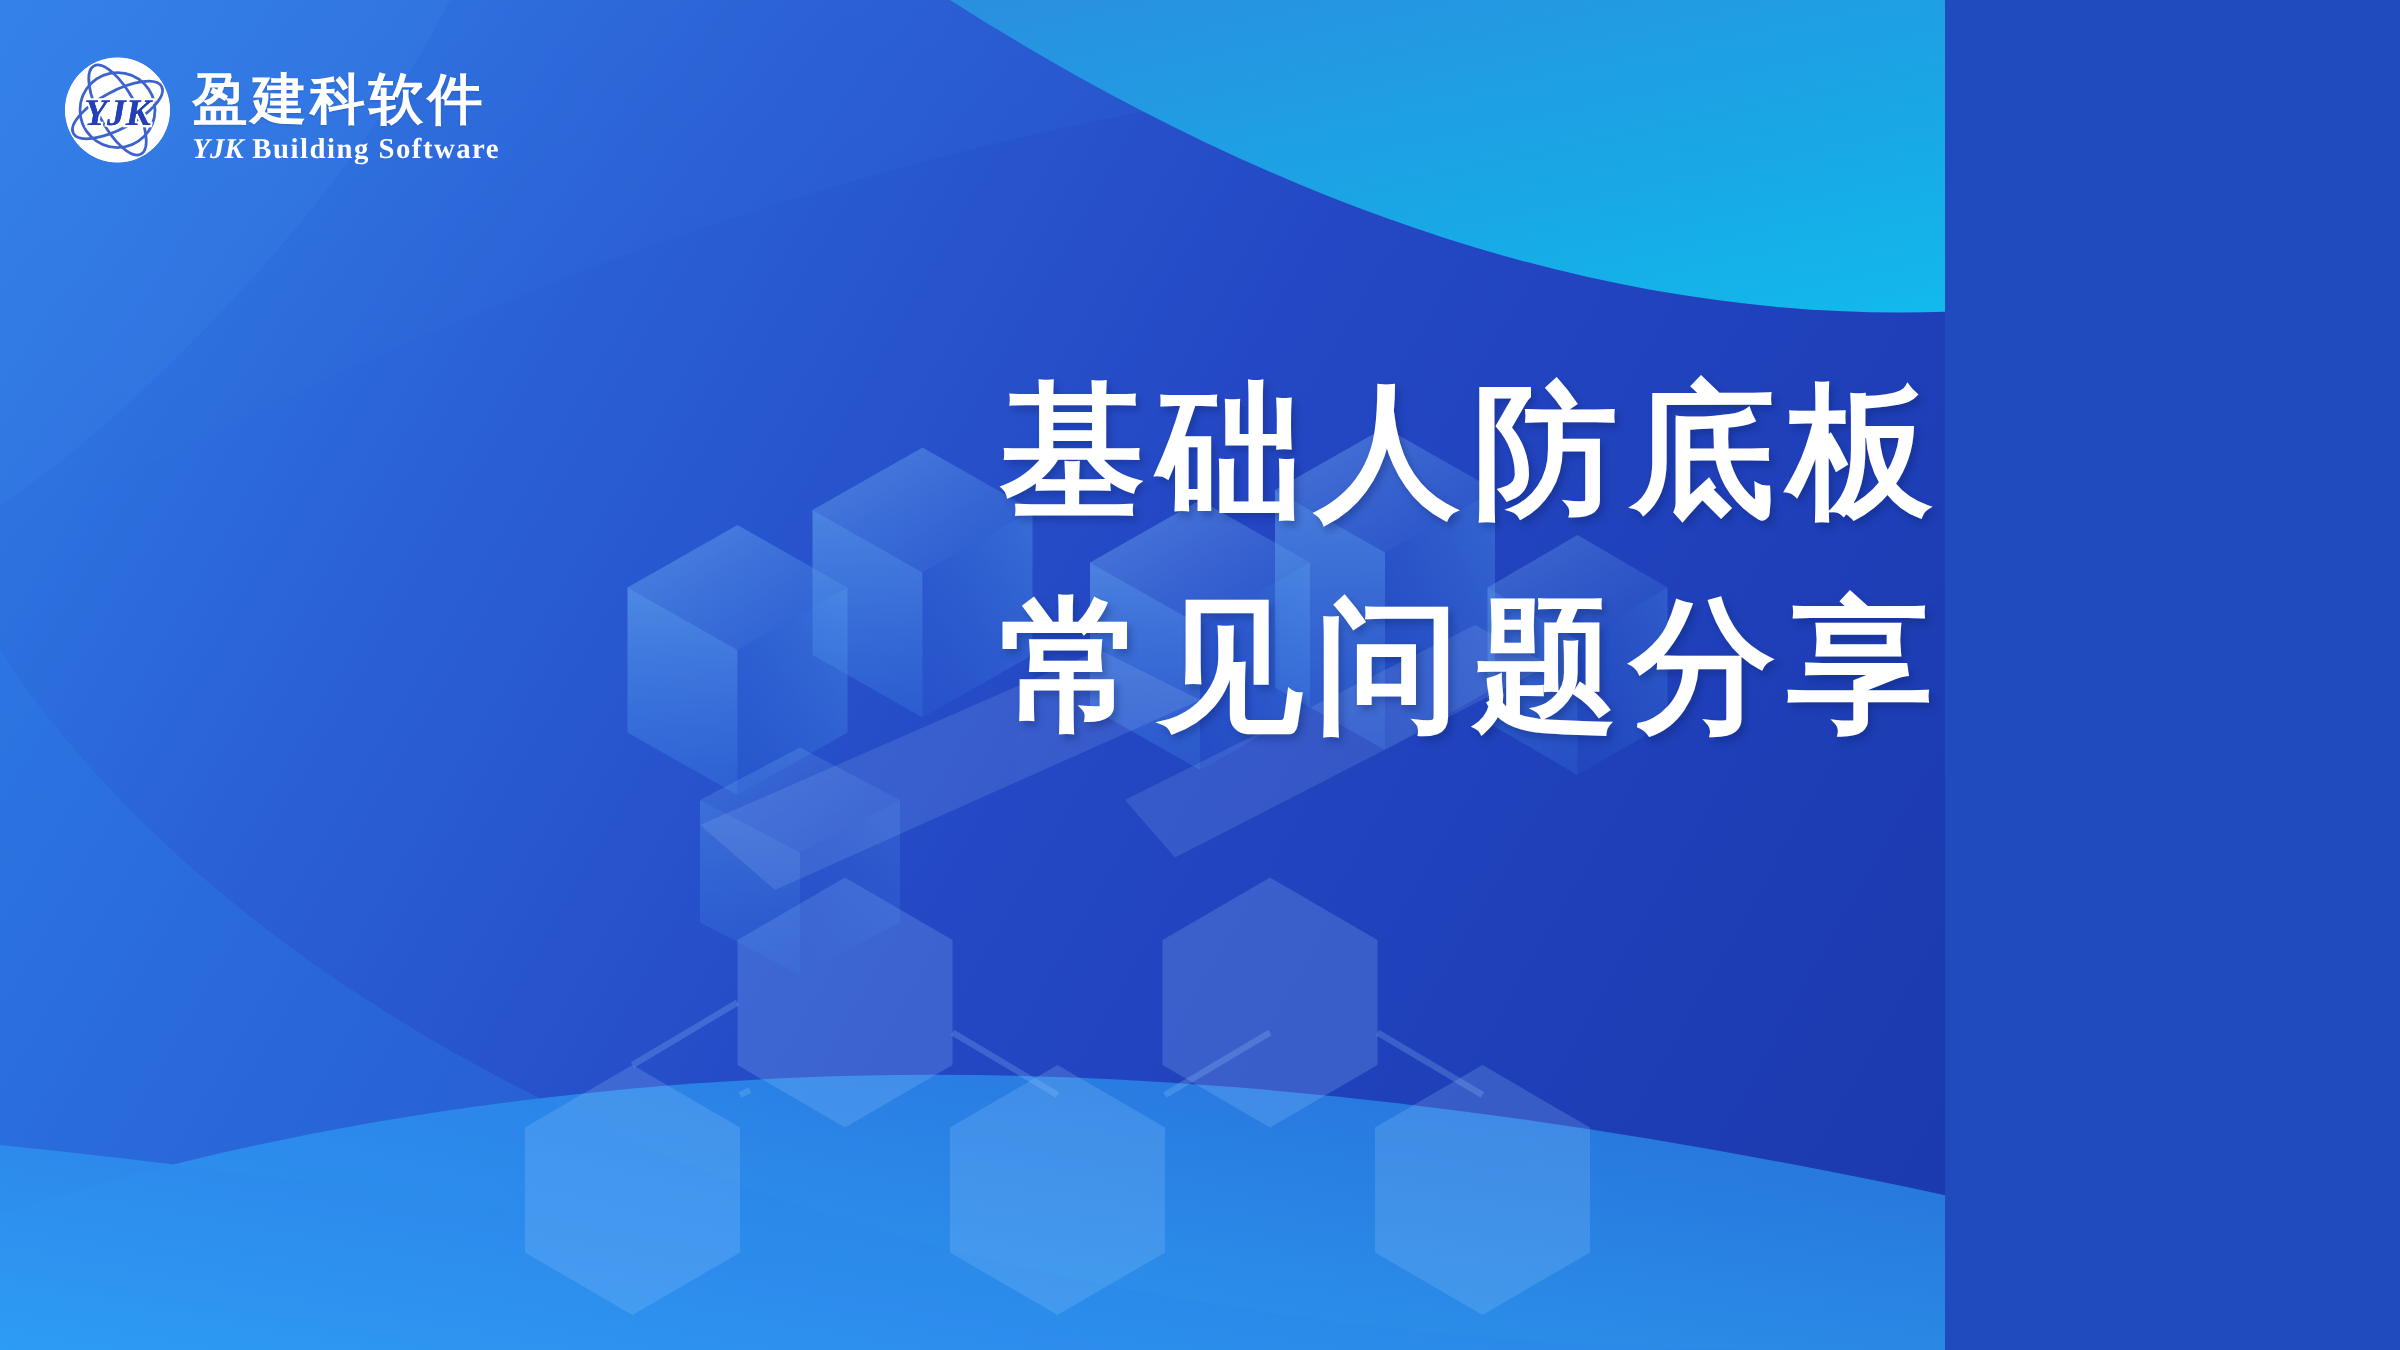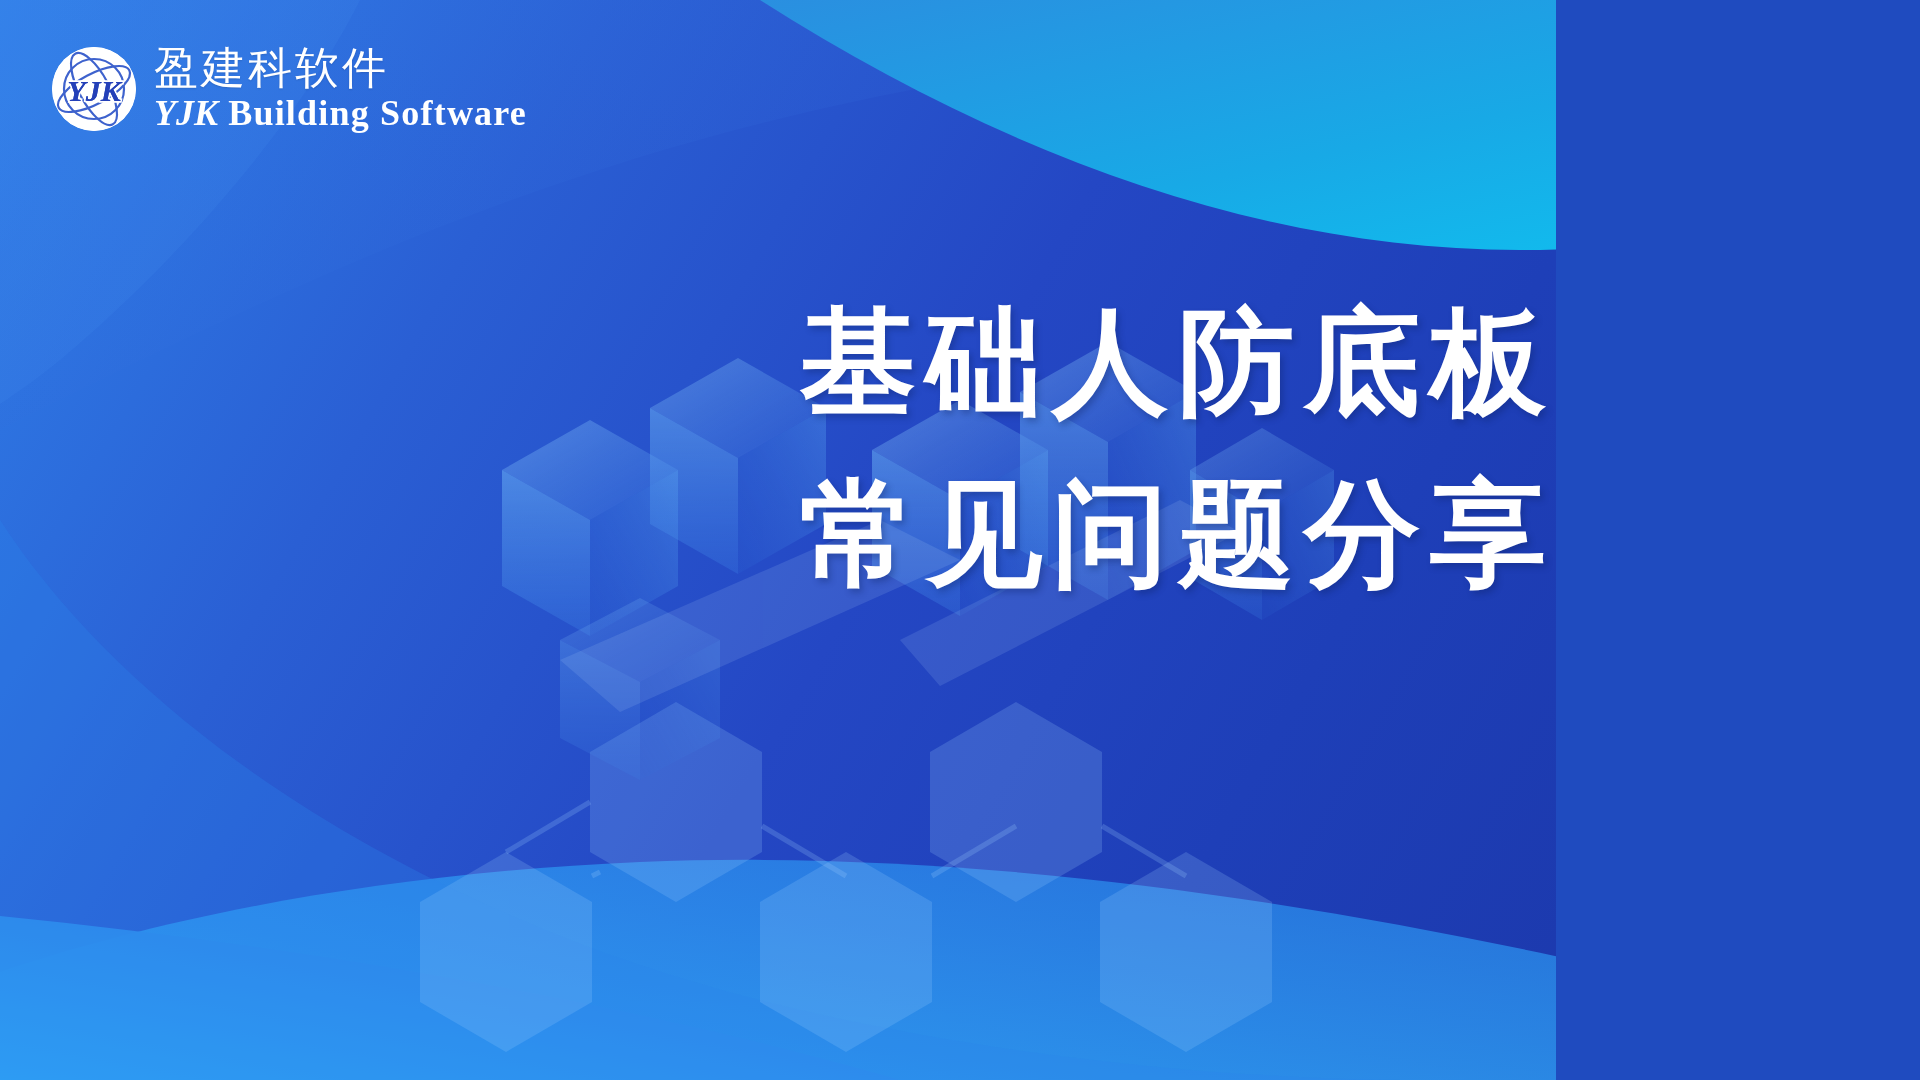--- a/index.html
+++ b/index.html
@@ -28,27 +28,28 @@
   }
   #logo-mark {
     width:84px; height:84px; border-radius:50%;
     background:#ffffff;
     position:relative; flex:none;
     display:flex; align-items:center; justify-content:center;
     overflow:hidden;
   }
   #logo-text { display:flex; flex-direction:column; line-height:1; }
   .logo-cn {
-    color:#ffffff; font-size:44px; font-weight:normal;
+    color:#ffffff; font-size:44px; font-weight:bold;
     letter-spacing:3px;
     font-family:"DejaVu Sans","Liberation Sans",sans-serif;
     text-shadow:0 1px 2px rgba(0,0,0,.12);
+    margin-top:12px;
   }
   .logo-en {
-    color:#ffffff; font-size:36px; font-weight:bold;
+    color:#ffffff; font-size:23px; font-weight:bold;
     font-family:"Liberation Serif","DejaVu Serif",serif;
     letter-spacing:1.2px; margin-top:5px;
   }
   .logo-en .abbr { font-style:italic; font-weight:bold; letter-spacing:0; }
 
   
   #title-block {
     position:absolute; left:0; right:0; top:276px;
     text-align:center; z-index:35;
   }

